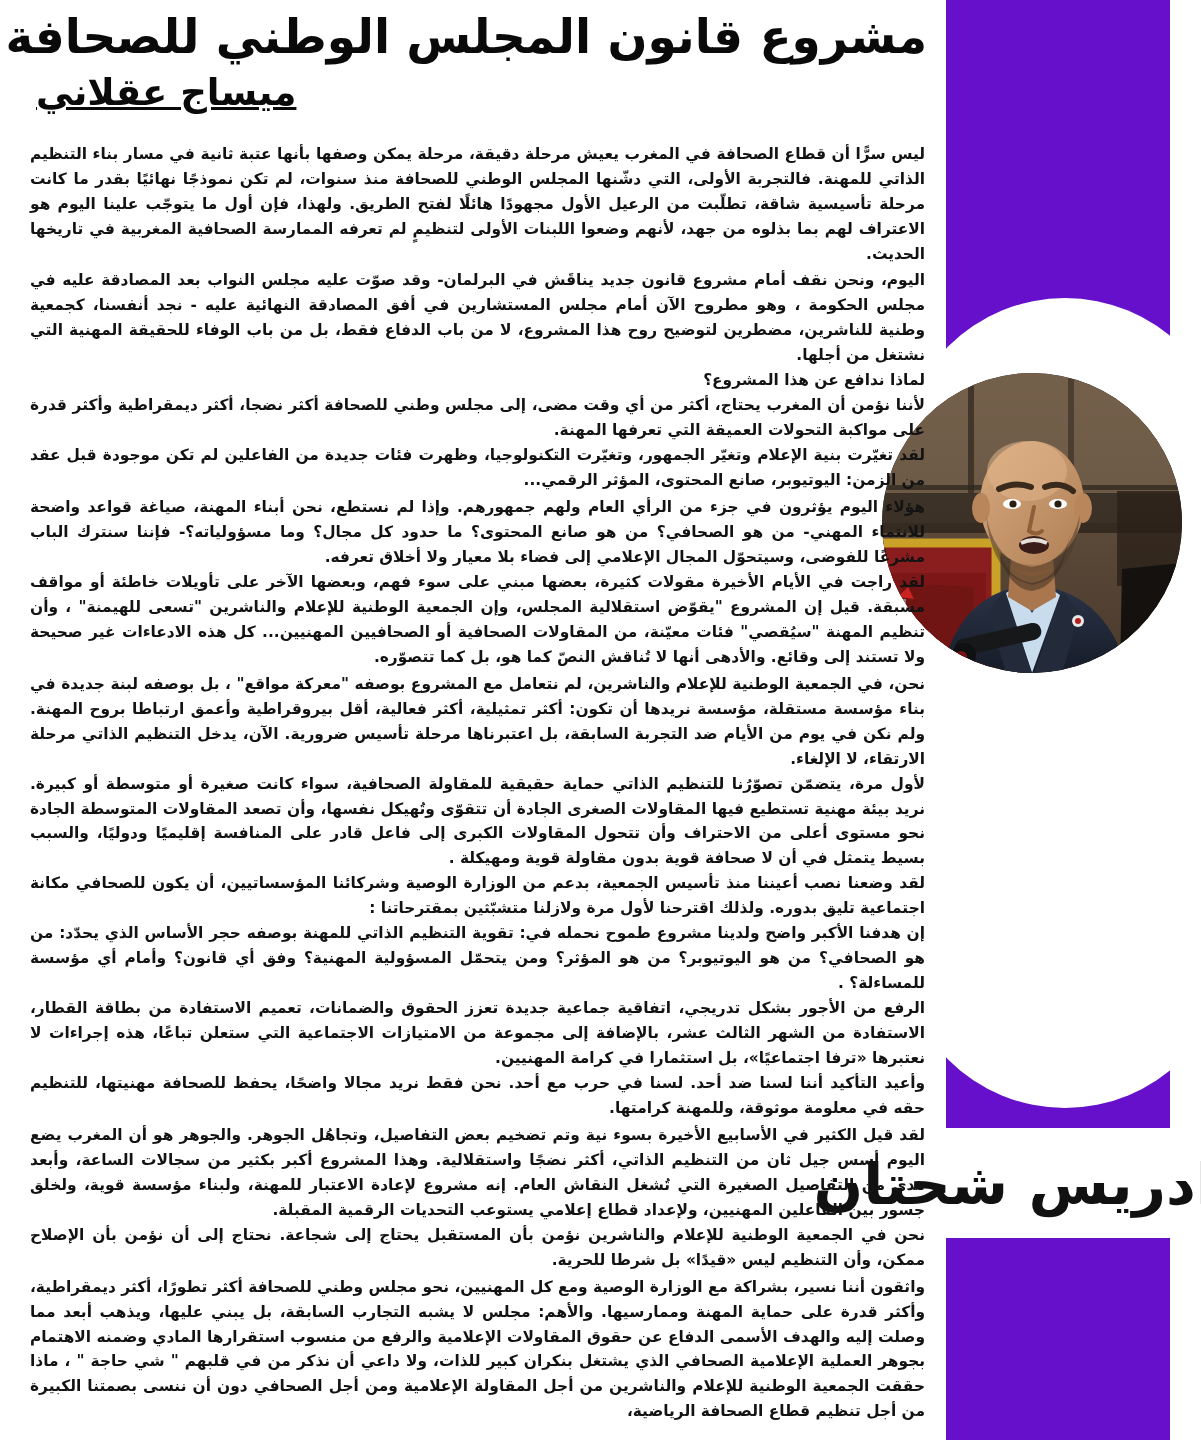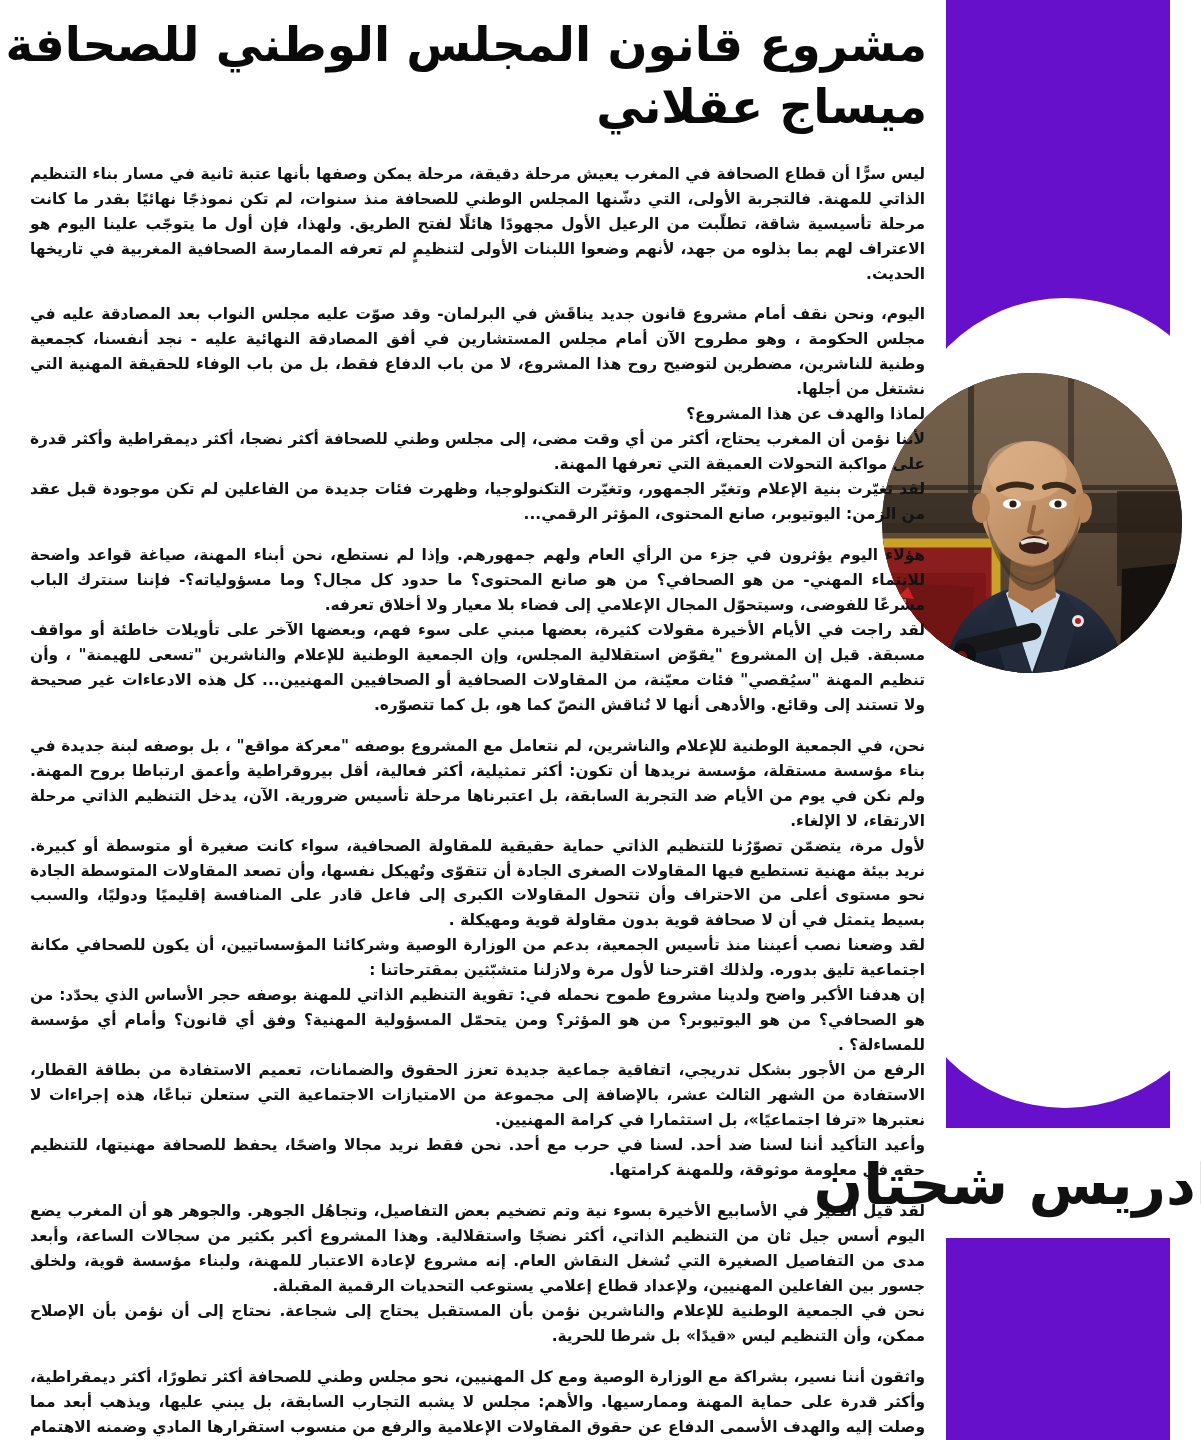--- a/index.html
+++ b/index.html
@@ -124,56 +124,57 @@
     position: absolute;
     top: 0;
     right: 262px;
     left: 24px;
     direction: rtl;
     text-align: justify;
   }
 
   .headline {
     margin: 0;
-    padding: 16px 12px 0 12px;
+    padding: 8px 12px 0 12px;
     font-size: 47px;
     font-weight: 700;
     line-height: 1.22;
     color: #0a0a0a;
     text-align: right;
     letter-spacing: -0.5px;
     white-space: nowrap;
   }
   .subhead {
     margin: 6px 0 0 0;
     padding: 0 12px;
-    font-size: 47px;
+    font-size: 37px;
     font-weight: 700;
     line-height: 1.2;
     color: #0a0a0a;
-    text-align: right;
+    text-align: left;
     white-space: nowrap;
+    text-decoration: underline;
   }
 
   .body {
     margin-top: 26px;
     padding: 0 14px 0 6px;
     font-size: 15.4px;
     line-height: 1.62;
     color: #131313;
     font-weight: 600;
     text-align: justify;
     text-justify: inter-word;
   }
   .body p {
     margin: 0 0 0 0;
     text-align: justify;
   }
   .body p.gap {
-    margin-top: 16px;
+    margin-top: 2px;
   }
   .body p.tight {
     margin-top: 0;
   }
 </style>
 </head>
 <body>
 
 <div id="page">
 
@@ -275,21 +276,21 @@
   </div>
 
   <div class="article">
 
     <h1 class="headline">مشروع قانون المجلس الوطني للصحافة</h1>
     <h2 class="subhead">ميساج عقلاني</h2>
 
     <div class="body">
       <p>ليس سرًّا أن قطاع الصحافة في المغرب يعيش مرحلة دقيقة، مرحلة يمكن وصفها بأنها عتبة ثانية في مسار بناء التنظيم الذاتي للمهنة. فالتجربة الأولى، التي دشّنها المجلس الوطني للصحافة منذ سنوات، لم تكن نموذجًا نهائيًا بقدر ما كانت مرحلة تأسيسية شاقة، تطلّبت من الرعيل الأول مجهودًا هائلًا لفتح الطريق. ولهذا، فإن أول ما يتوجّب علينا اليوم هو الاعتراف لهم بما بذلوه من جهد، لأنهم وضعوا اللبنات الأولى لتنظيمٍ لم تعرفه الممارسة الصحافية المغربية في تاريخها الحديث.</p>
       <p class="gap">اليوم، ونحن نقف أمام مشروع قانون جديد يناقَش في البرلمان- وقد صوّت عليه مجلس النواب بعد المصادقة عليه في مجلس الحكومة ، وهو مطروح الآن أمام مجلس المستشارين في أفق المصادقة النهائية عليه - نجد أنفسنا، كجمعية وطنية للناشرين، مضطرين لتوضيح روح هذا المشروع، لا من باب الدفاع فقط، بل من باب الوفاء للحقيقة المهنية التي نشتغل من أجلها.</p>
-      <p class="tight">لماذا والهدف عن هذا المشروع؟</p>
+      <p class="tight">لماذا ندافع عن هذا المشروع؟</p>
       <p class="tight">لأننا نؤمن أن المغرب يحتاج، أكثر من أي وقت مضى، إلى مجلس وطني للصحافة أكثر نضجا، أكثر ديمقراطية وأكثر قدرة على مواكبة التحولات العميقة التي تعرفها المهنة.</p>
       <p class="tight">لقد تغيّرت بنية الإعلام وتغيّر الجمهور، وتغيّرت التكنولوجيا، وظهرت فئات جديدة من الفاعلين لم تكن موجودة قبل عقد من الزمن: اليوتيوبر، صانع المحتوى، المؤثر الرقمي...</p>
       <p class="gap">هؤلاء اليوم يؤثرون في جزء من الرأي العام ولهم جمهورهم. وإذا لم نستطع، نحن أبناء المهنة، صياغة قواعد واضحة للانتماء المهني- من هو الصحافي؟ من هو صانع المحتوى؟ ما حدود كل مجال؟ وما مسؤولياته؟- فإننا سنترك الباب مشرعًا للفوضى، وسيتحوّل المجال الإعلامي إلى فضاء بلا معيار ولا أخلاق تعرفه.</p>
       <p class="tight">لقد راجت في الأيام الأخيرة مقولات كثيرة، بعضها مبني على سوء فهم، وبعضها الآخر على تأويلات خاطئة أو مواقف مسبقة. قيل إن المشروع "يقوّض استقلالية المجلس، وإن الجمعية الوطنية للإعلام والناشرين "تسعى للهيمنة" ، وأن تنظيم المهنة "سيُقصي" فئات معيّنة، من المقاولات الصحافية أو الصحافيين المهنيين... كل هذه الادعاءات غير صحيحة ولا تستند إلى وقائع. والأدهى أنها لا تُناقش النصّ كما هو، بل كما تتصوّره.</p>
       <p class="gap">نحن، في الجمعية الوطنية للإعلام والناشرين، لم نتعامل مع المشروع بوصفه "معركة مواقع" ، بل بوصفه لبنة جديدة في بناء مؤسسة مستقلة، مؤسسة نريدها أن تكون: أكثر تمثيلية، أكثر فعالية، أقل بيروقراطية وأعمق ارتباطا بروح المهنة. ولم نكن في يوم من الأيام ضد التجربة السابقة، بل اعتبرناها مرحلة تأسيس ضرورية. الآن، يدخل التنظيم الذاتي مرحلة الارتقاء، لا الإلغاء.</p>
       <p class="tight">لأول مرة، يتضمّن تصوّرُنا للتنظيم الذاتي حماية حقيقية للمقاولة الصحافية، سواء كانت صغيرة أو متوسطة أو كبيرة. نريد بيئة مهنية تستطيع فيها المقاولات الصغرى الجادة  أن تتقوّى وتُهيكل نفسها، وأن تصعد المقاولات المتوسطة الجادة نحو مستوى أعلى من الاحتراف وأن تتحول المقاولات الكبرى إلى فاعل قادر على المنافسة إقليميًا ودوليًا، والسبب بسيط يتمثل في أن لا صحافة قوية بدون مقاولة قوية ومهيكلة .</p>
       <p class="tight">لقد وضعنا نصب أعيننا منذ تأسيس الجمعية، بدعم من الوزارة الوصية وشركائنا المؤسساتيين، أن يكون للصحافي مكانة اجتماعية تليق بدوره. ولذلك اقترحنا  لأول مرة ولازلنا متشبّثين بمقترحاتنا :</p>
       <p class="tight">إن هدفنا الأكبر واضح ولدينا مشروع طموح نحمله في: تقوية التنظيم الذاتي للمهنة بوصفه حجر الأساس الذي يحدّد: من هو الصحافي؟ من هو اليوتيوبر؟ من هو المؤثر؟ ومن يتحمّل المسؤولية المهنية؟ وفق أي قانون؟ وأمام أي مؤسسة للمساءلة؟ .</p>
       <p class="tight">الرفع من الأجور بشكل تدريجي، اتفاقية جماعية جديدة تعزز الحقوق والضمانات، تعميم الاستفادة من بطاقة القطار، الاستفادة من الشهر الثالث عشر، بالإضافة إلى مجموعة من الامتيازات الاجتماعية التي ستعلن تباعًا، هذه إجراءات لا نعتبرها «ترفا اجتماعيًا»، بل استثمارا في كرامة المهنيين.</p>
       <p class="tight">وأعيد التأكيد أننا لسنا ضد أحد. لسنا في حرب مع أحد. نحن فقط نريد مجالا واضحًا، يحفظ للصحافة مهنيتها، للتنظيم حقه في معلومة موثوقة، وللمهنة كرامتها.</p>

